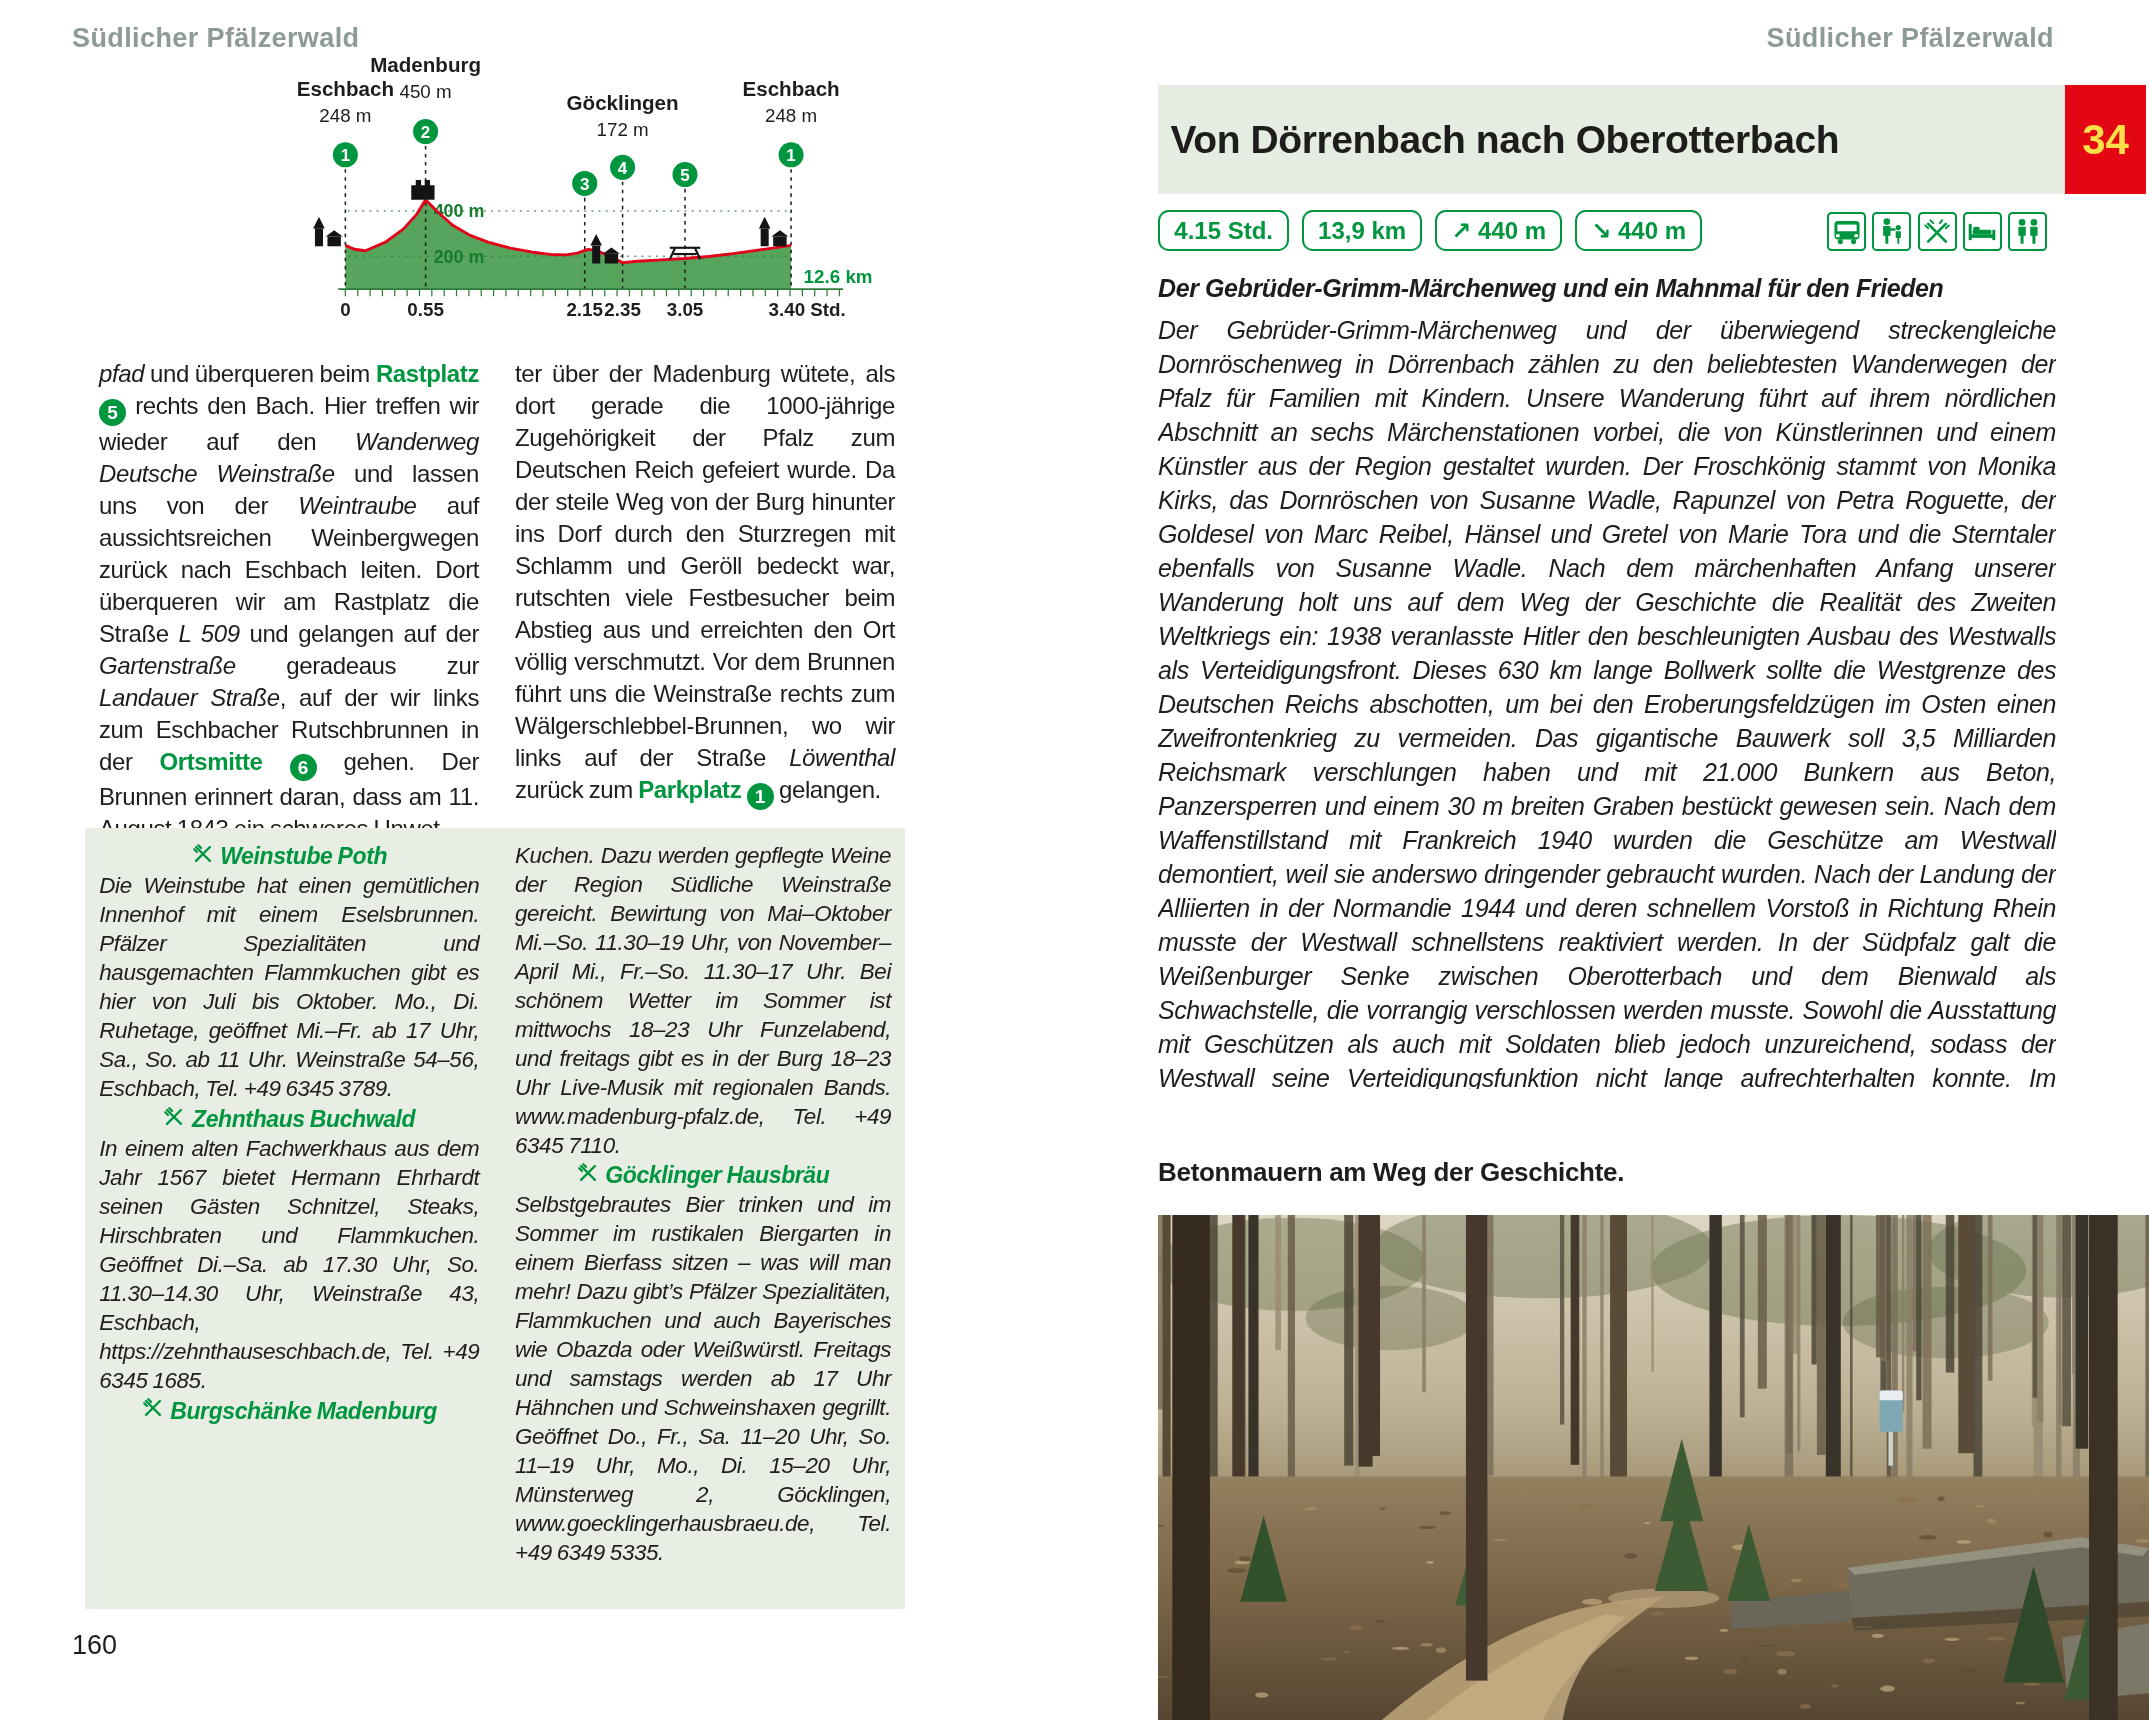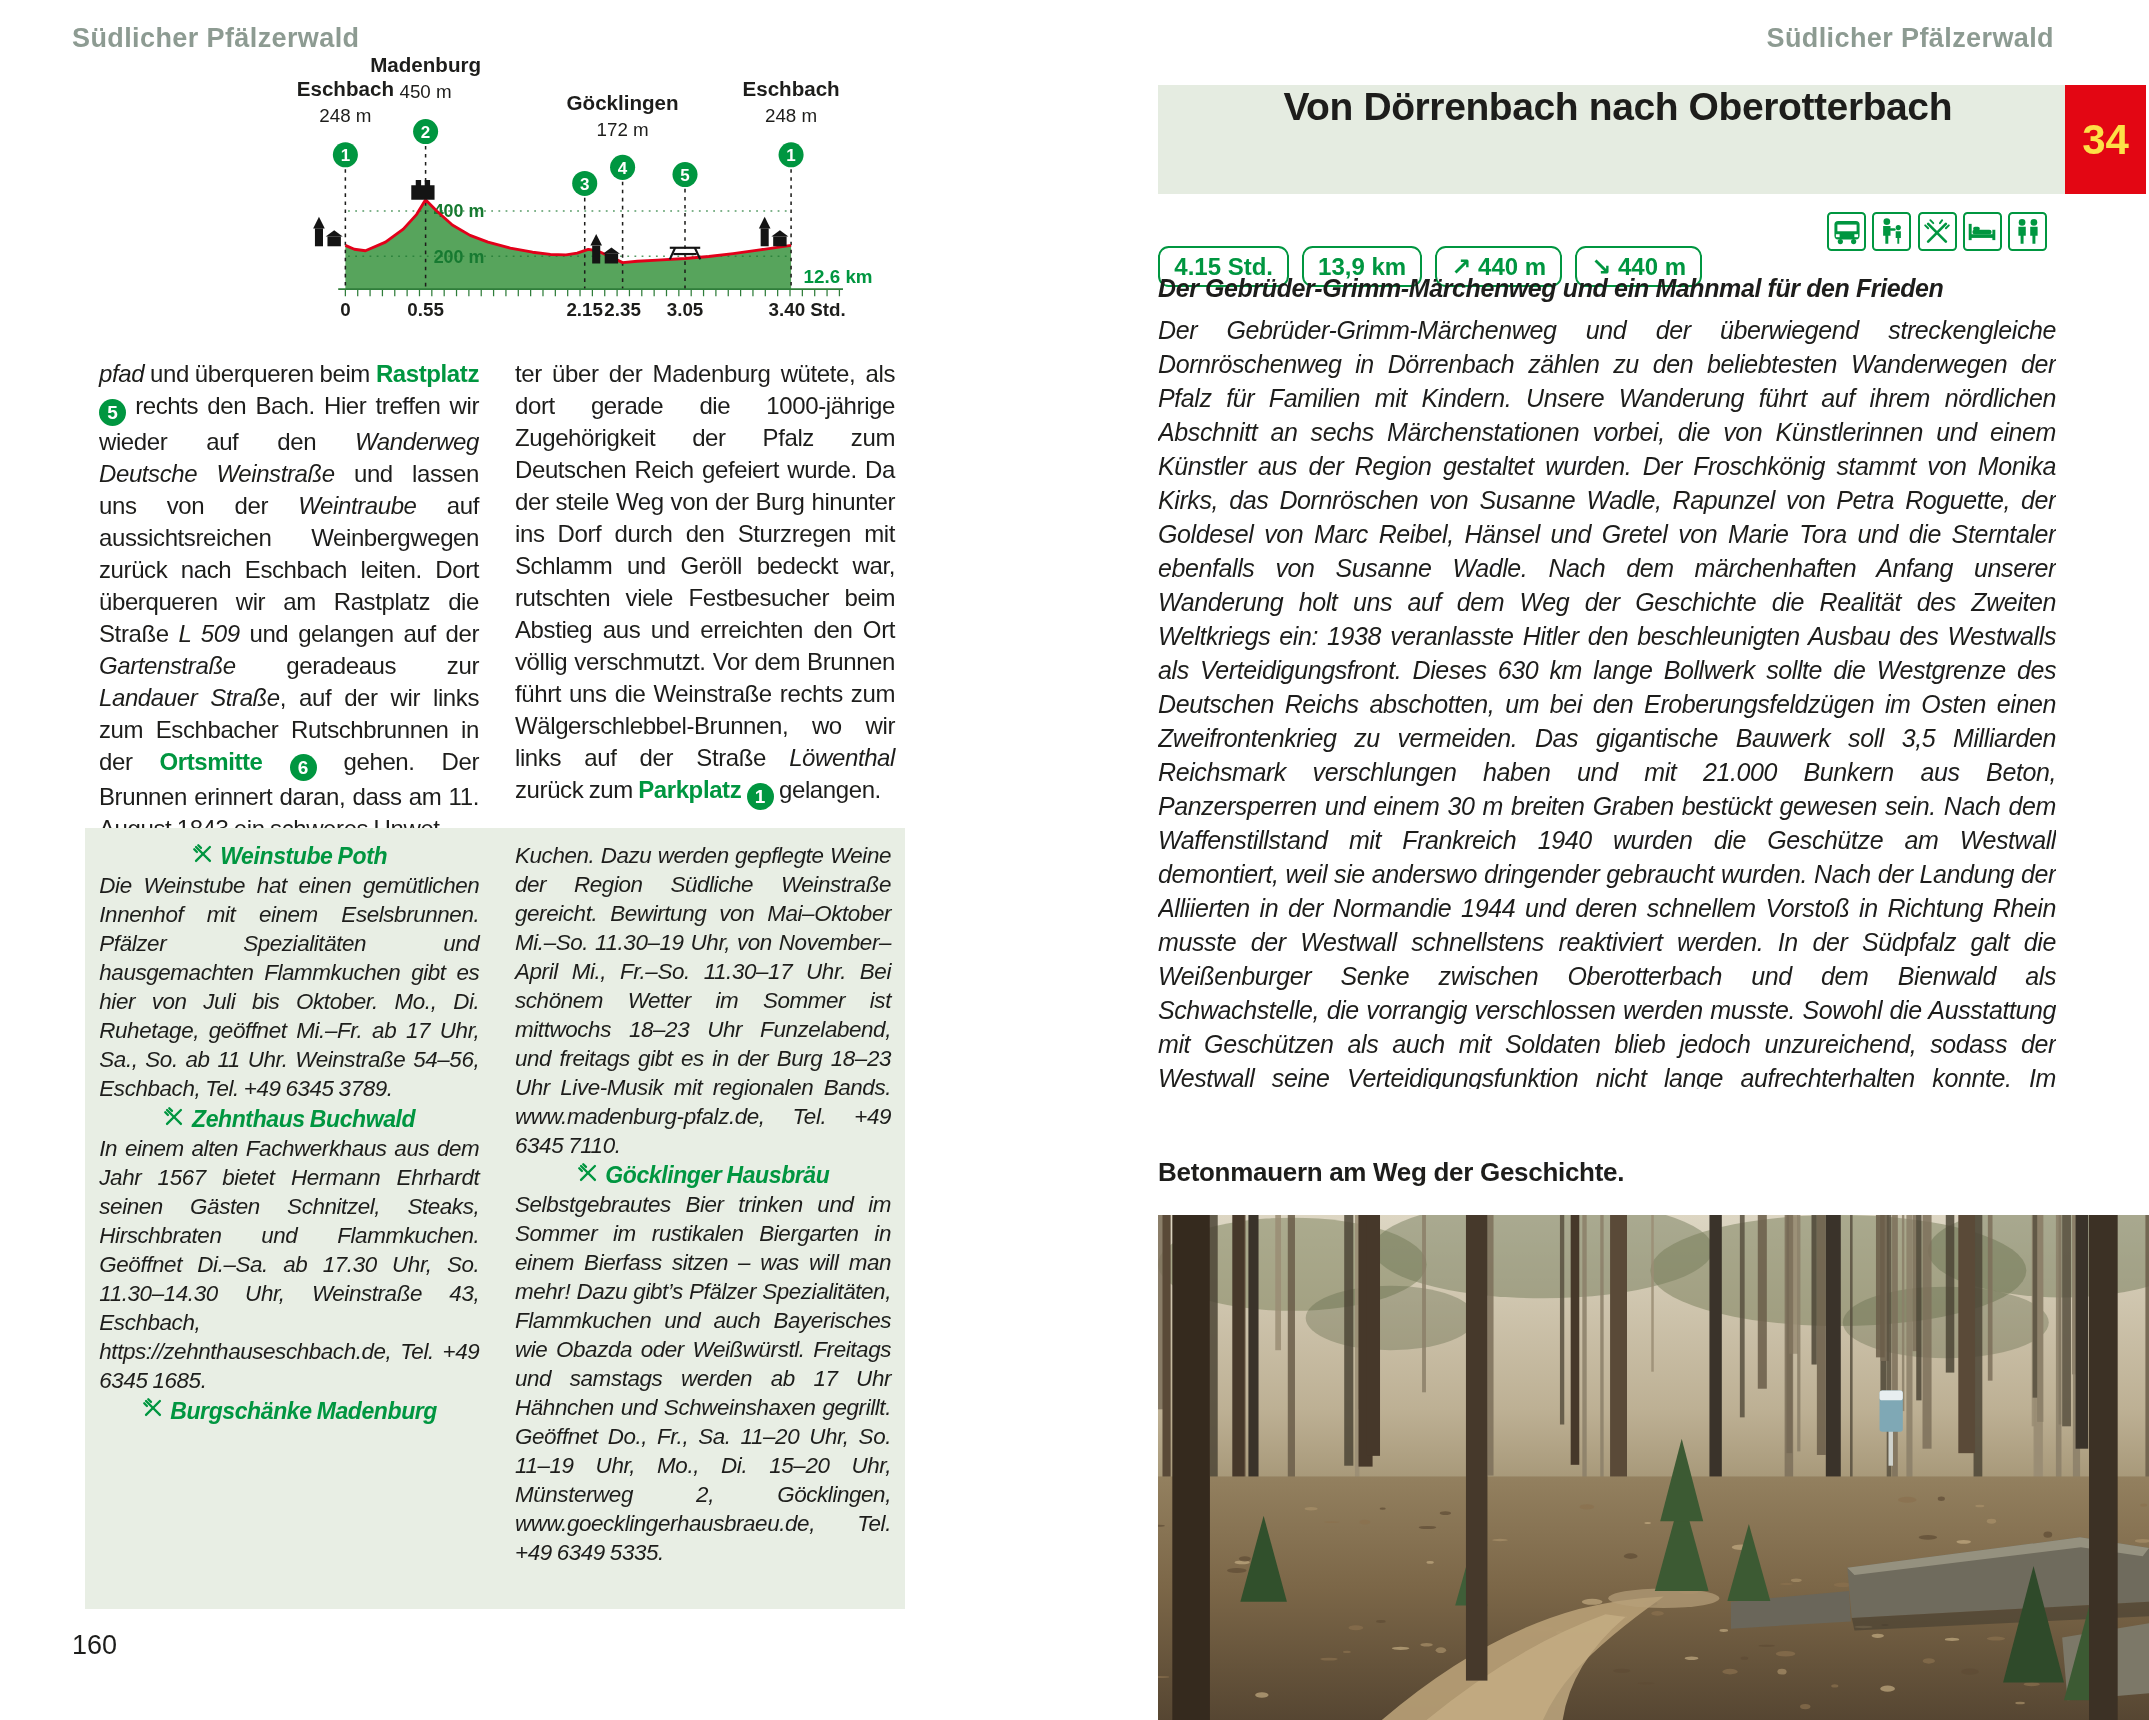--- a/index.html
+++ b/index.html
@@ -17,27 +17,27 @@
         font-style:normal;letter-spacing:0;vertical-align:-4.5px;}
   
   .infobox{left:85px;top:828px;width:820px;height:781px;background:#e8eee4;overflow:hidden;}
   .ib-col{position:absolute;top:12.5px;width:380px;font-size:22.4px;line-height:29px;
           font-style:italic;text-align:justify;letter-spacing:-0.4px;word-spacing:-0.9px;}
   .ib-head{display:flex;align-items:center;gap:7.2px;color:#009640;font-weight:700;
            font-style:italic;font-size:23px;margin-top:1.8px;justify-content:center;}
   .ib-body{margin-bottom:1.8px;}
   
   .titleband{left:1158px;top:85px;width:907px;height:109px;background:#e5ecE2;
-             background:#e5ece1;display:flex;flex-direction:row;justify-content:center;
+             background:#e5ece1;display:flex;flex-direction:column;justify-content:center;
              padding-left:12.5px;box-sizing:border-box;gap:4px;}
   .rtitle{font-size:39px;font-weight:700;letter-spacing:-0.4px;}
   .rsub{font-size:28px;font-weight:700;letter-spacing:-0.3px;}
   .routenum{left:2065px;top:85px;width:81px;height:109px;background:#e30613;color:#fde047;
             font-size:42px;font-weight:700;display:flex;align-items:center;justify-content:center;}
-  .stats{left:1158px;top:210px;display:flex;gap:12.5px;margin-top:36px;}
+  .stats{left:1158px;top:210px;display:flex;gap:12.5px;}
   .pill{border:2.7px solid #009640;border-radius:10.7px;background:#fff;color:#009640;
         font-weight:700;font-size:24px;padding:4.5px 14.3px;white-space:nowrap;}
   .iconrow{left:1827px;top:212px;display:flex;gap:6.3px;}
   .ric{width:39px;height:39px;border:2.7px solid #009640;border-radius:4.5px;box-sizing:border-box;
        display:flex;align-items:center;justify-content:center;background:#fff;}
   .introhead{left:1158px;top:274px;width:898px;font-size:25px;font-weight:700;
              font-style:italic;letter-spacing:-0.4px;}
   .intro{left:1158px;top:313px;width:898px;height:776px;overflow:hidden;font-size:25px;
          line-height:34px;font-style:italic;text-align:justify;letter-spacing:-0.4px;}
   .caption{left:1158px;top:1157px;width:898px;font-size:26px;font-weight:600;letter-spacing:-0.3px;}

